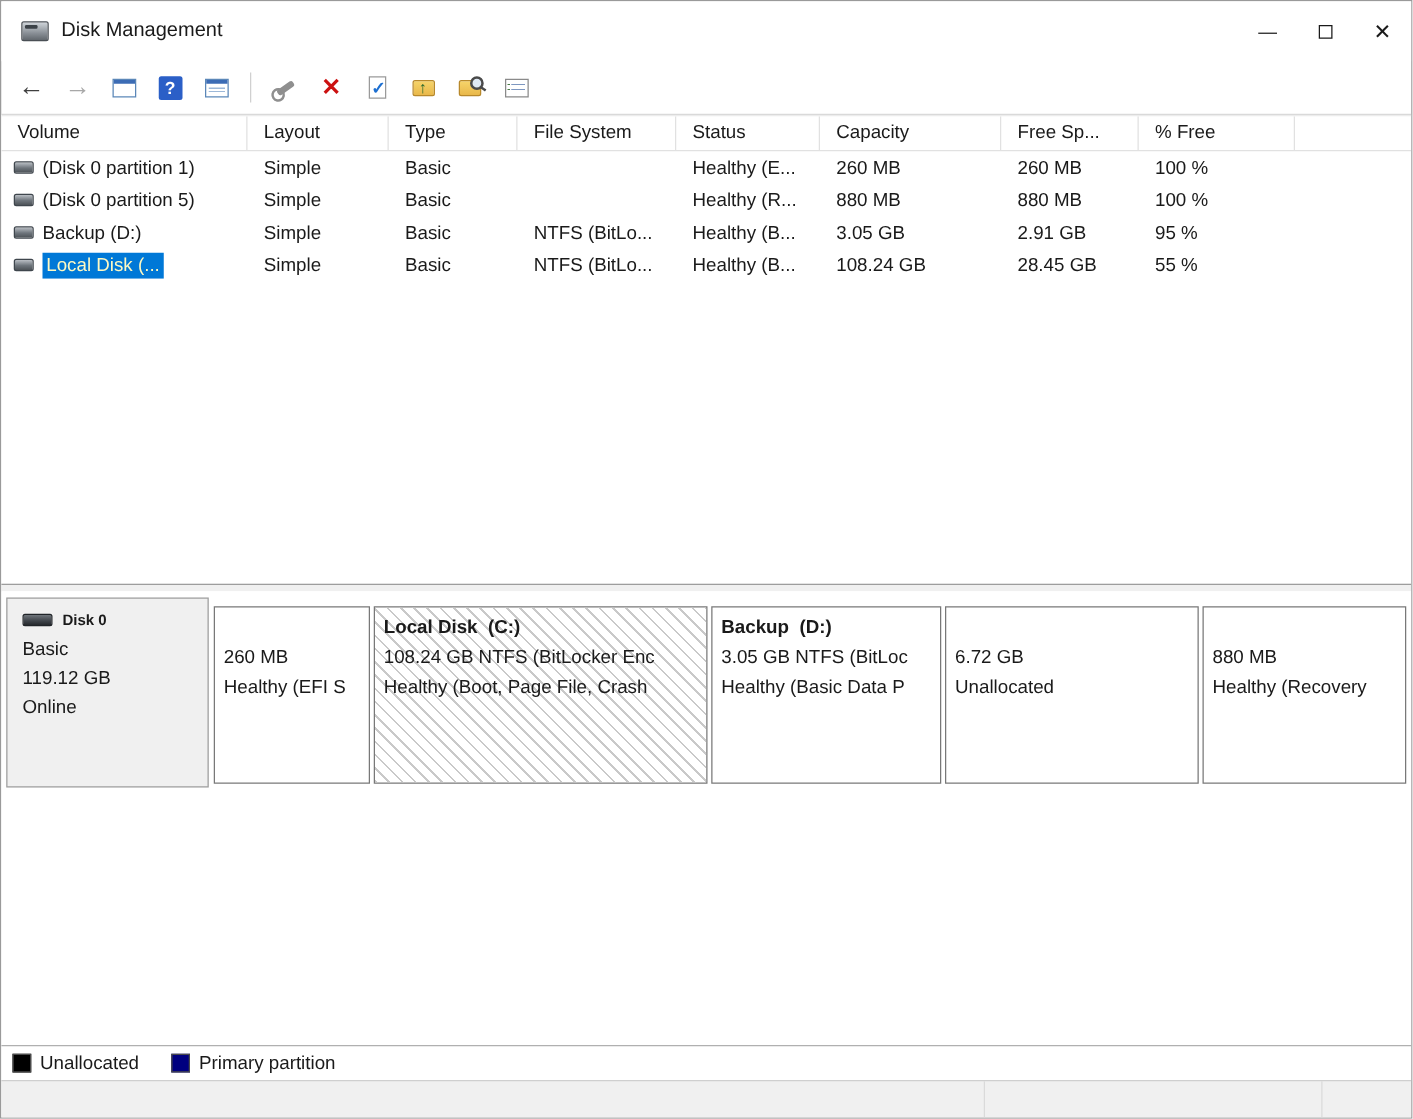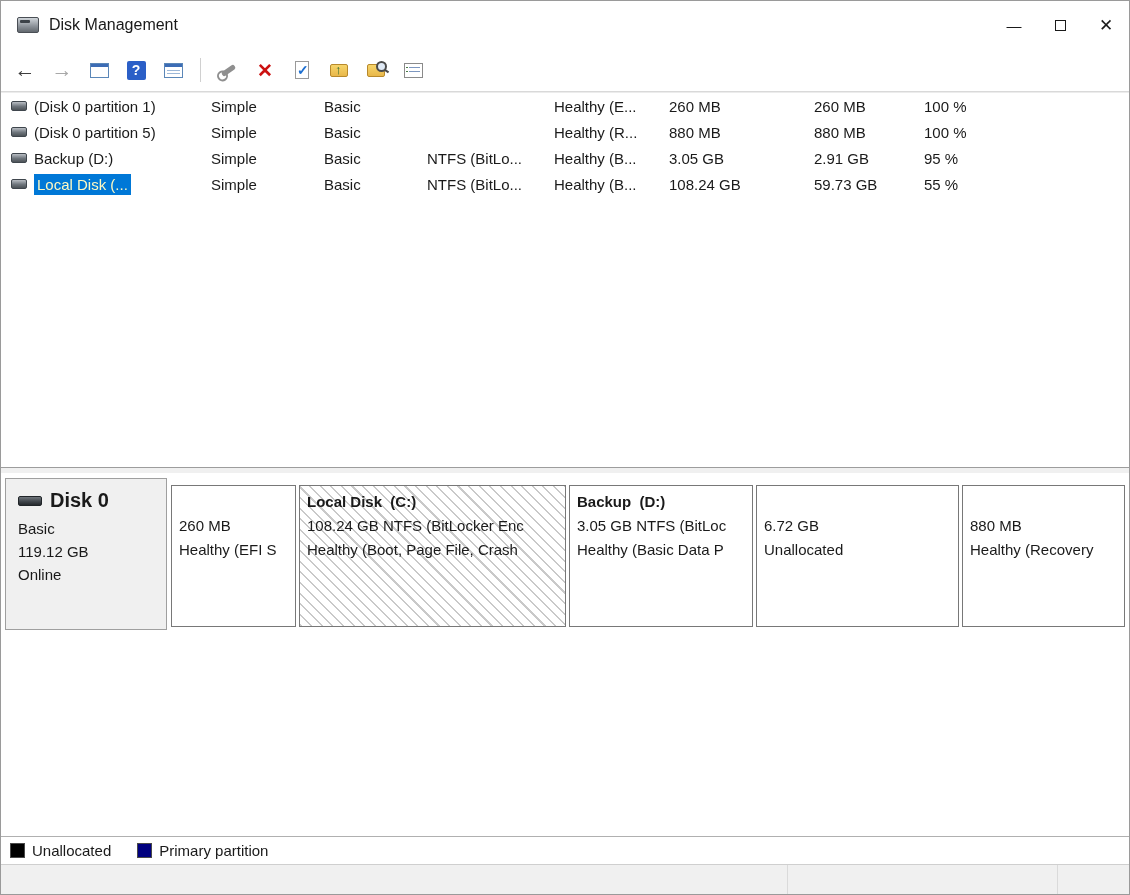--- a/index.html
+++ b/index.html
@@ -79,21 +79,21 @@
   
   .splitter { height:6px; flex:0 0 auto; background:#f0f0f0; border-top:1px solid #9d9d9d; }
 
   
   .graph-pane { flex:1 1 auto; background:#ffffff; overflow:hidden; }
   .disk-row { display:flex; padding:5px 4px 0 4px; height:160px; }
   .disk-head {
     width:162px; height:152px; flex:0 0 auto; margin-right:4px;
     background:#f0f0f0; border:1px solid #9f9f9f; padding:10px 10px 0 12px; font-size:15px;
   }
-  .disk-head .dh-title { display:flex; align-items:center; font-weight:bold; font-size:20px; margin-bottom:8px; }
+  .disk-head .dh-title { display:flex; align-items:center; font-weight:bold; font-size:12px; margin-bottom:8px; }
   .disk-ico { display:inline-block; width:24px; height:10px; margin-right:8px; border-radius:2px;
     background:linear-gradient(180deg,#6f757b,#3e4349 60%,#26292d); border:1px solid #202428; }
   .disk-head .dh-line { margin-top:6px; }
 
   .part-box { flex:0 0 auto; height:142px; margin-top:7px; margin-right:3px; border:1px solid #787878; background:#fff;
     display:flex; overflow:hidden; }
   .part-stripe { height:20px; flex:0 0 auto; border-bottom:2px solid #ffffff; }
   .stripe-primary { background:#00007f; }
   .stripe-unallocated { background:#000000; }
   .part-body { flex:1; padding:4px 7px; font-size:15px; line-height:24px; overflow:hidden; }
@@ -169,20 +169,31 @@
       </span>
     <span class="tb-ico">
         <span class="ico-folder search"></span>
       </span>
     <span class="tb-ico">
         <span class="ico-fields"></span>
       </span>
   </div>
 
   <div class="list-pane">
+    <div class="lheader">
+      <div class="hcell c0">Volume</div>
+      <div class="hcell c1">Layout</div>
+      <div class="hcell c2">Type</div>
+      <div class="hcell c3">File System</div>
+      <div class="hcell c4">Status</div>
+      <div class="hcell c5">Capacity</div>
+      <div class="hcell c6">Free Sp...</div>
+      <div class="hcell c7">% Free</div>
+      <div class="hcell c8"></div>
+    </div>
 
     <div class="trow">
       <div class="cell c0"><span class="vol-ico"></span><span class="vol-label">(Disk 0 partition 1)</span></div>
       <div class="cell c1">Simple</div>
       <div class="cell c2">Basic</div>
       <div class="cell c3"></div>
       <div class="cell c4">Healthy (E...</div>
       <div class="cell c5">260 MB</div>
       <div class="cell c6">260 MB</div>
       <div class="cell c7">100 %</div>
@@ -210,21 +221,21 @@
       <div class="cell c7">95 %</div>
     </div>
 
     <div class="trow">
       <div class="cell c0"><span class="vol-ico"></span><span class="vol-label sel">Local Disk (...</span></div>
       <div class="cell c1">Simple</div>
       <div class="cell c2">Basic</div>
       <div class="cell c3">NTFS (BitLo...</div>
       <div class="cell c4">Healthy (B...</div>
       <div class="cell c5">108.24 GB</div>
-      <div class="cell c6">59.73 GB</div>
+      <div class="cell c6">28.45 GB</div>
       <div class="cell c7">55 %</div>
     </div>
   </div>
 
   <div class="splitter"></div>
 
   <div class="graph-pane">
     <div class="disk-row">
 
       <div class="disk-head">

